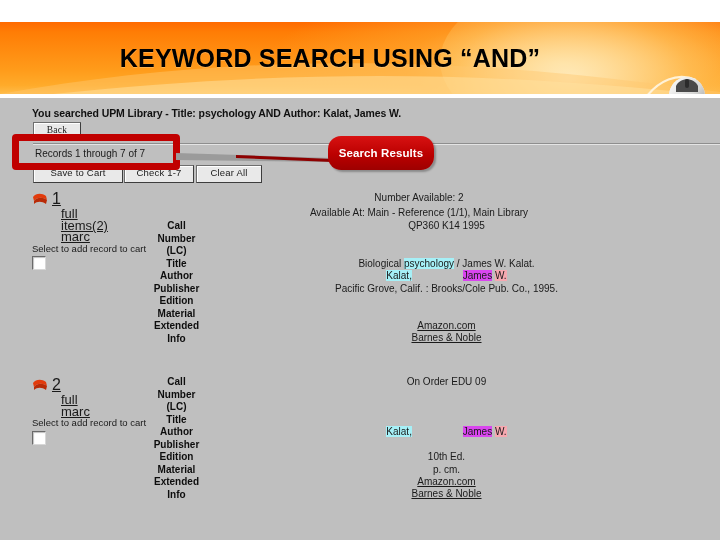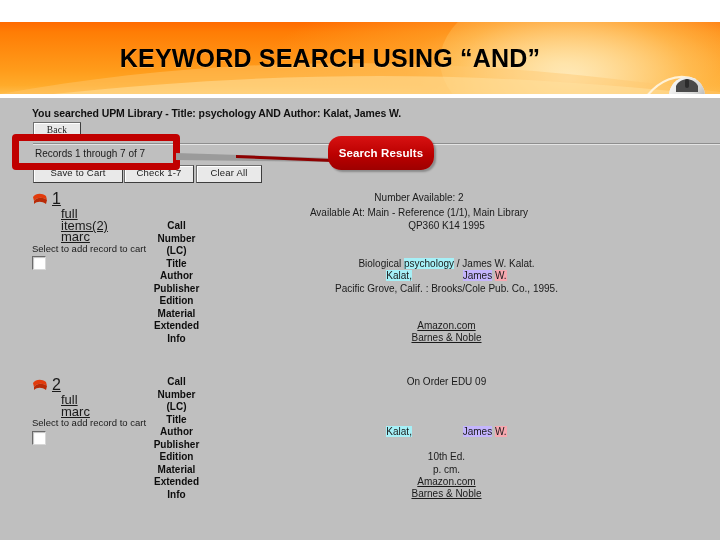--- a/index.html
+++ b/index.html
@@ -229,21 +229,21 @@
     color: #0d0d0d;
     white-space: pre-line;
   }
   .field-value {
     flex: 1;
     color: #1a1a1a;
     white-space: nowrap;
   }
   .field-value a { color: #1a1a1a; text-decoration: underline; }
   .hl-cyan { background: #a6f0f7; }
-  .hl-green { background: #c4b5fd; margin-left: 48px; }
+  .hl-green { background: #d946ef; margin-left: 48px; }
   .hl-pink { background: #f7a8b0; }
 </style>
 </head>
 <body>
 
 <div id="slide">
 
   <div class="banner">
     <div class="banner-glow"></div>
     <svg class="banner-swoosh" viewBox="0 0 720 50" preserveAspectRatio="none">

